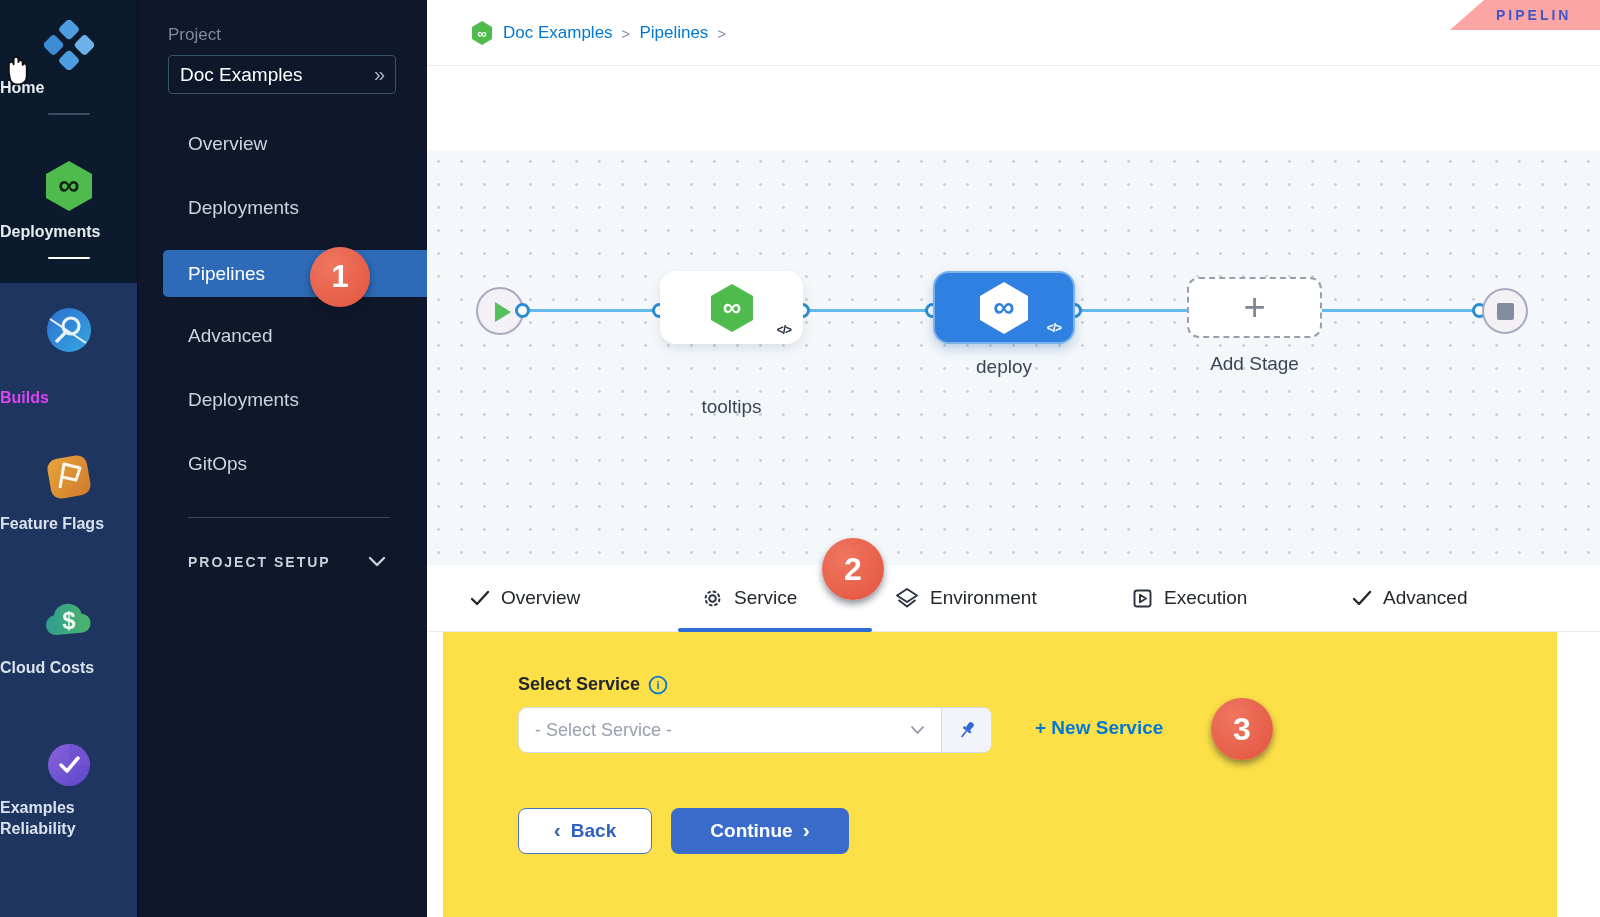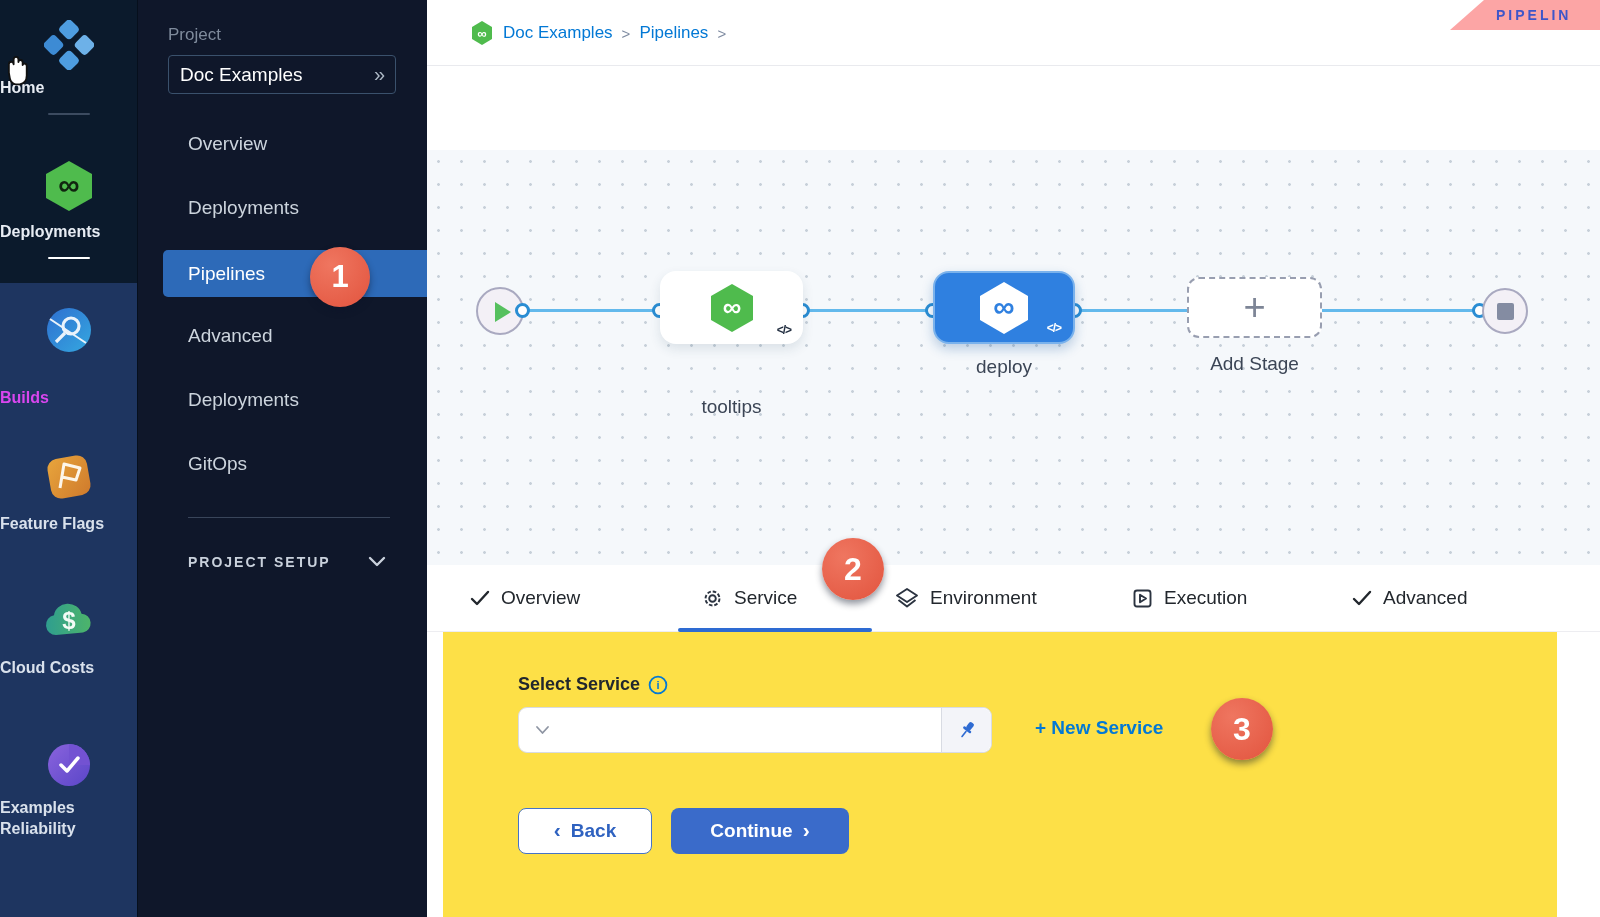--- a/index.html
+++ b/index.html
@@ -339,20 +339,21 @@
       <div class="fieldlabel">
         <span>Select Service</span>
         <svg width="20" height="20" viewBox="0 0 20 20">
           <circle cx="10" cy="10" r="8.4" fill="none" stroke="#0278d5" stroke-width="1.8"></circle>
           <text x="10" y="14.4" text-anchor="middle" font-size="11" font-weight="bold" fill="#0278d5">i</text>
         </svg>
       </div>
 
       <div class="selectbox">
         <div class="sel-main">
+          <span class="sel-ph">- Select Service -</span>
           <svg width="15" height="10" viewBox="0 0 15 10">
             <polyline points="2,2 7.5,8 13,2" fill="none" stroke="#8e95a3" stroke-width="1.8" stroke-linecap="round" stroke-linejoin="round"></polyline>
           </svg>
         </div>
         <div class="sel-pin">
           <svg width="20" height="22" viewBox="0 0 20 22">
             <g transform="rotate(38 10 11)" fill="#2f6bd2">
               <rect x="7.2" y="2" width="5.6" height="8" rx="2"></rect>
               <rect x="5.2" y="9.4" width="9.6" height="2.6" rx="1.3"></rect>
               <rect x="9.3" y="12" width="1.6" height="8" rx="0.8"></rect>

